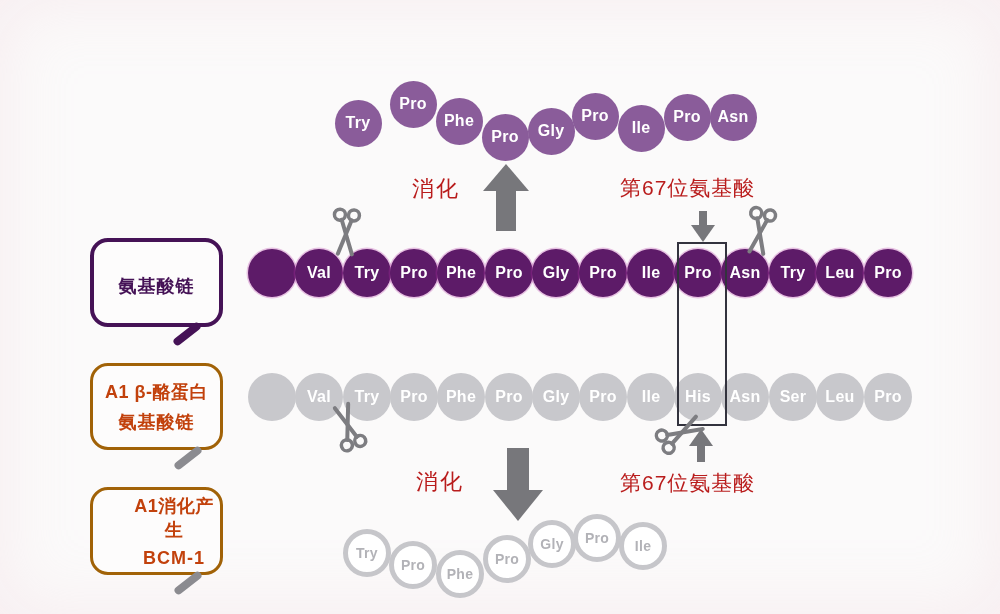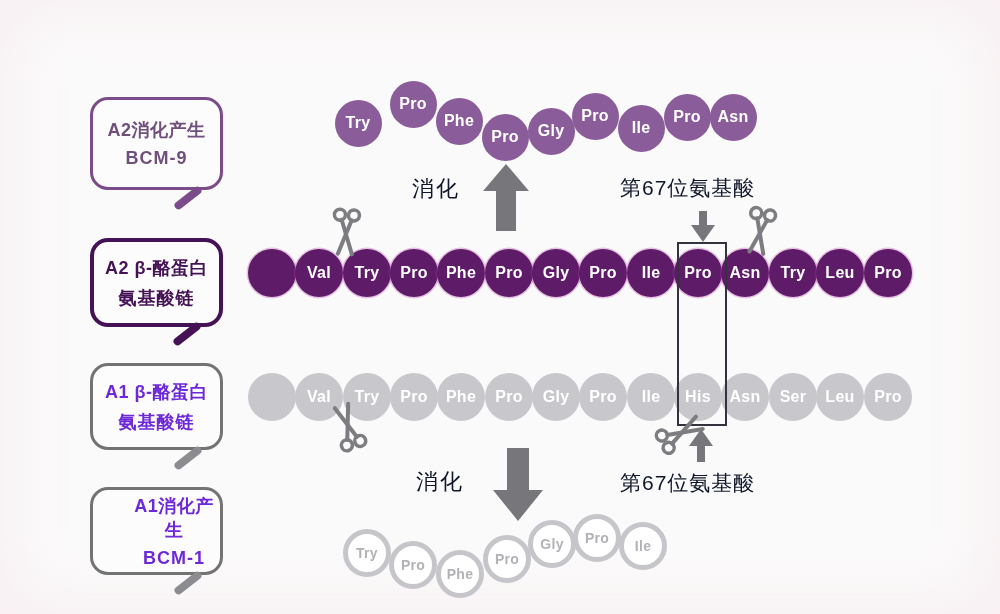--- a/index.html
+++ b/index.html
@@ -17,56 +17,51 @@
     text-align:center;z-index:3;
   }
   .bubble .l1{font-size:18px;font-weight:bold;letter-spacing:.5px;}
   .bubble .l2{font-size:18px;font-weight:bold;margin-top:6px;letter-spacing:1px;}
   .bubble::after{
     content:"";position:absolute;right:16px;bottom:-15px;width:32px;height:8px;
     border-radius:4px;transform:rotate(-38deg);background:var(--bc);
   }
   .tone-purple-light{--bc:#7b4c89;border:3px solid #7b4c89;color:#6f4f7c;}
   .tone-purple-dark {--bc:#451256;border:4px solid #451256;color:#451256;}
-  .tone-gray        {--bc:#8b8b90;border:3px solid #737373;color:#6d28d9;}
+  .tone-gray        {--bc:#8b8b90;border:3px solid #a16207;color:#c2410c;}
   
   .bead{
     position:absolute;border-radius:50%;box-sizing:border-box;z-index:2;
     display:flex;align-items:center;justify-content:center;
     font-weight:bold;font-size:16px;color:#fff;letter-spacing:.3px;
   }
   .tone-bcm9{background:#8a5c9a;}
   .tone-a2{background:#5d1b68;box-shadow:0 0 0 1.5px rgba(180,45,165,.28);}
   .tone-a1{background:#c8c8cc;}
   .tone-bcm7{background:#fff;border:5px solid #c6c6ca;color:#b2b2b7;font-size:14px;}
   
-  .diagram-label{position:absolute;color:#0f172a;z-index:4;white-space:nowrap;}
+  .diagram-label{position:absolute;color:#b91c1c;z-index:4;white-space:nowrap;}
   .digest{font-size:22px;letter-spacing:2px;}
   .pos67{font-size:21px;letter-spacing:1px;}
   
   .hl-rect{
     position:absolute;left:677px;top:242px;width:50px;height:184px;
     border:2.5px solid #33333e;z-index:5;box-sizing:border-box;background:transparent;
   }
   .icon{position:absolute;z-index:6;}
   .arrow-fill{fill:#77777b;}
   .sc{stroke:#7d7d81;fill:none;stroke-linecap:round;}
 </style>
 </head>
 <body>
 
 <div id="canvas">
 
-  <div class="bubble tone-purple-light" style="left:90px;top:97px;height:93px;">
-    <div class="l1">A2消化产生</div>
-    <div class="l2">BCM-9</div>
-  </div>
 
   <div class="bubble tone-purple-dark" style="left:90px;top:238px;height:89px;">
-    <div class="l1">A2 β-酪蛋白</div>
     <div class="l2">氨基酸链</div>
   </div>
 
   <div class="bubble tone-gray" style="left:90px;top:363px;height:87px;">
     <div class="l1">A1 β-酪蛋白</div>
     <div class="l2">氨基酸链</div>
   </div>
 
   <div class="bubble tone-gray" style="left:90px;top:487px;height:88px;padding-left:35px;">
     <div class="l1">A1消化产生</div>

